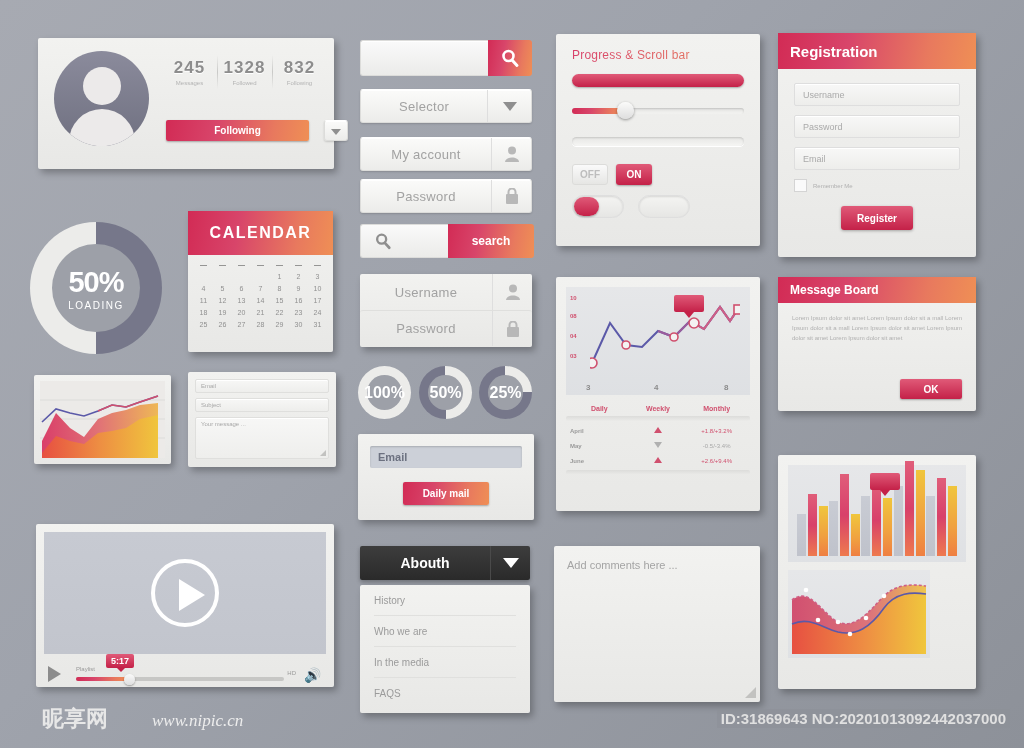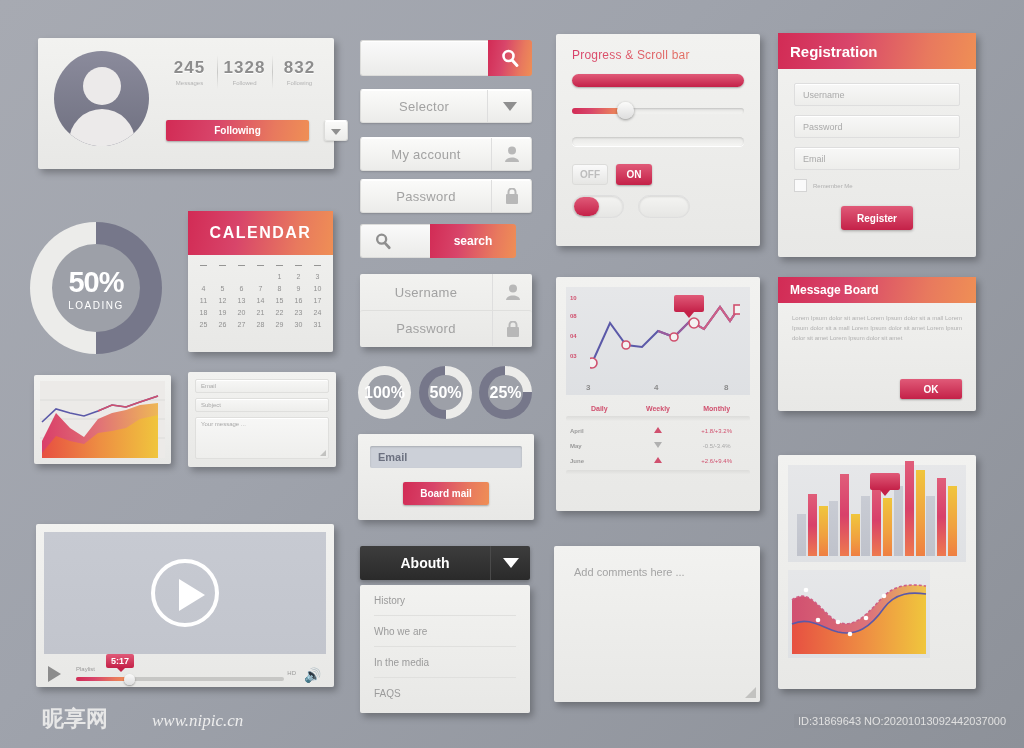--- a/index.html
+++ b/index.html
@@ -108,21 +108,21 @@
     display:flex; }
   #searchTop .inp { flex:1; background: linear-gradient(180deg,#fafafa,#ebebe9);
     border:1px solid #dcdcda; border-right:none; border-radius: 3px 0 0 3px;
     box-shadow: inset 0 1px 0 #fff; }
   #searchTop .btn { width: 44px; border-radius: 0 3px 3px 0; display:flex;
     align-items:center; justify-content:center; }
   #selector { position:absolute; left: 360px; top: 89px; width: 172px; height: 34px; }
   #selector .ico { width: 44px; }
   #myacct { position:absolute; left: 360px; top: 137px; width: 172px; height: 34px; }
   #passwd1 { position:absolute; left: 360px; top: 179px; width: 172px; height: 34px; }
-  #searchBot { position:absolute; left: 360px; top: 224px; width: 156px; height: 34px; display:flex; }
+  #searchBot { position:absolute; left: 360px; top: 224px; width: 174px; height: 34px; display:flex; }
   #searchBot .ico2 { width: 44px; display:flex; align-items:center; justify-content:center;
     background: linear-gradient(180deg,#fafafa,#ebebe9); border:1px solid #dcdcda;
     border-right:none; border-radius:3px 0 0 3px; }
   #searchBot .inp { flex:1; background: linear-gradient(180deg,#fafafa,#ebebe9);
     border-top:1px solid #dcdcda; border-bottom:1px solid #dcdcda; }
   #searchBot .btn { width: 86px; border-radius: 0 3px 3px 0; color:#fff; font-size:12px;
     font-weight:bold; display:flex; align-items:center; justify-content:center; }
   #loginBox { left: 360px; top: 274px; width: 172px; height: 73px; padding:0; }
   #loginBox .fld { border:none; box-shadow:none; background:transparent; height: 36px; }
   #loginBox .fld + .fld { border-top: 1px solid #dfdfdd; }
@@ -205,21 +205,21 @@
   #statTable .hr { display:flex; font-size:7px; font-weight:bold; color:#d0506e; padding: 2px 4px; }
   #statTable .hr div { flex:1; text-align:center; }
   #statTable .sep { height: 5px; background: linear-gradient(180deg,#dcdcda,#ebebe9);
     border-radius:2px; margin: 2px 0; }
   #statTable .rw { display:flex; font-size:6px; padding: 4px 4px; align-items:center; }
   #statTable .rw div { flex:1; text-align:center; }
   #statTable .rw .mn { text-align:left; color:#9a9a9a; font-weight:bold; }
   .up { color:#d0506e; } .down { color:#a8a8a8; }
 
   
-  #comments { left: 554px; top: 546px; width: 206px; height: 156px; padding: 20px; }
+  #comments { left: 554px; top: 546px; width: 206px; height: 156px; padding: 13px; }
   #comments .ph { font-size: 11px; color:#a4a4a4; }
   #comments .grip { position:absolute; right:4px; bottom:4px; width:0;height:0;
     border-left: 11px solid transparent; border-bottom: 11px solid #c2c2c0; }
 
   
   #reg { left: 778px; top: 33px; width: 198px; height: 224px; padding:0; }
   #regHead { height: 36px; display:flex; align-items:center; padding-left: 12px;
     color:#fff; font-size:15px; font-weight:bold; }
   #reg .body { padding: 14px 16px; }
   #reg .inp { height: 23px; background: linear-gradient(180deg,#f8f8f7,#ededeb);
@@ -257,22 +257,22 @@
   #barTip::after { content:''; position:absolute; left:10px; bottom:-6px; width:0;height:0;
     border-left:5px solid transparent; border-right:5px solid transparent; border-top:6px solid #c42148; }
   #areaChart { margin-top: 8px; height: 88px; width: 142px;
     background: linear-gradient(180deg,#e6e7e9,#dfe1e4); position:relative; }
 
   
   #wmLogo { position:absolute; left: 14px; bottom: 14px; font-size: 22px; font-weight:bold;
     color:#e7e7e7; font-family:"DejaVu Sans", sans-serif;padding-left:28px; }
   #wmUrl { position:absolute; left: 152px; bottom: 17px; font-size: 17px; color:#ededed;
     font-style: italic; font-family:"Liberation Serif", serif; }
-  #wmId { position:absolute; right: 14px; bottom: 20px; font-size: 11px; color:#e0e0e0;
-    background: rgba(140,143,151,0.55); padding: 1px 4px; }
+  #wmId { position:absolute; right: 14px; bottom: 20px; font-size: 15px; color:#e0e0e0;
+    background: rgba(140,143,151,0.55); padding: 1px 4px; font-weight: bold; }
 </style>
 </head>
 <body>
 
 <div class="panel" id="profile">
   <div id="avatar">
     <div class="head"></div>
     <div class="body"></div>
   </div>
   <div class="stats">
@@ -483,21 +483,21 @@
 </div>
 <div class="pcircle" id="pc50">
   <div class="inner">50%</div>
 </div>
 <div class="pcircle" id="pc25">
   <div class="inner">25%</div>
 </div>
 
 <div class="panel" id="emailBox">
   <div class="inp">Email</div>
-  <div class="pinkgrad" id="sentMail">Board mail</div>
+  <div class="pinkgrad" id="sentMail">Daily mail</div>
 </div>
 
 <div id="abouthHead">
   <div class="t">Abouth</div>
   <div class="c">
     <svg width="16" height="10" viewBox="0 0 16 10">
         <polygon points="0,0 16,0 8,10" fill="#fff"></polygon>
       </svg>
   </div>
 </div>

